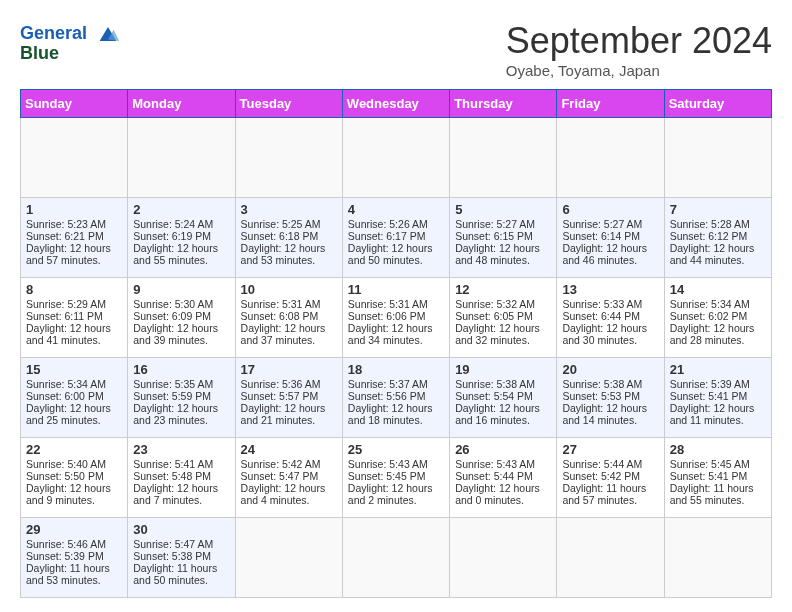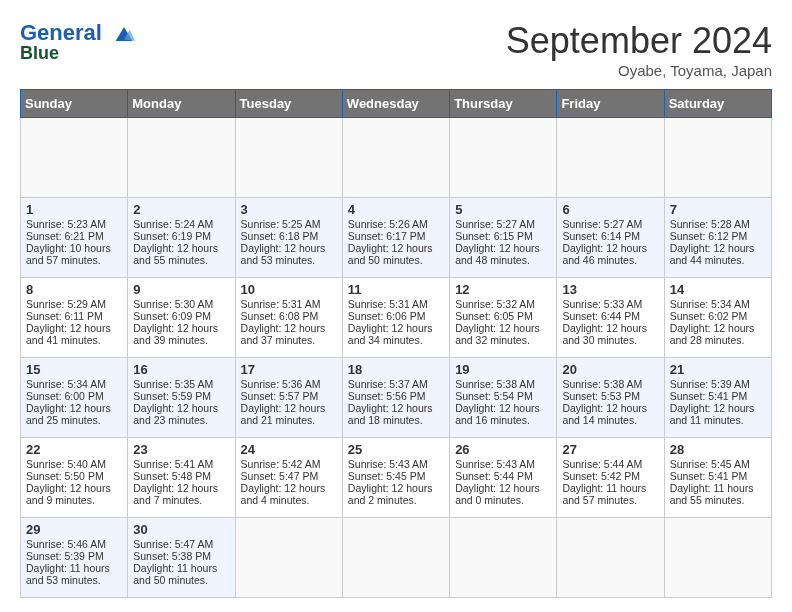--- a/index.html
+++ b/index.html
@@ -14,52 +14,52 @@
       display: flex;
       justify-content: space-between;
       align-items: flex-start;
       margin-bottom: 10px;
     }
     .logo {
       display: flex;
       align-items: center;
     }
     .logo-text {
-      font-size: 22px;
+      font-size: 18px;
       font-weight: bold;
       color: #333;
       line-height: 1.1;
     }
     .logo-text span {
       color: #1a5fb4;
     }
     .logo-icon {
       width: 28px;
       height: 28px;
       margin-left: 2px;
     }
     .title-section {
-      text-align: right;
+      text-align: left;
     }
     .month-title {
       font-size: 36px;
       font-weight: normal;
       color: #333;
     }
     .location {
       font-size: 15px;
       color: #555;
     }
     table {
       width: 100%;
       border-collapse: collapse;
       font-size: 10.5px;
     }
     thead tr th {
-      background-color: #737373;
+      background-color: #d946ef;
       color: #fff;
       padding: 6px 4px;
       text-align: left;
       font-size: 13px;
       font-weight: bold;
       border: 1px solid #1a5fb4;
     }
     tbody tr td {
       border: 1px solid #ccc;
       vertical-align: top;
@@ -124,21 +124,21 @@
   <tr>
         <td class="empty"></td>
         <td class="empty"></td>
         <td class="empty"></td>
         <td class="empty"></td>
         <td class="empty"></td>
         <td class="empty"></td>
         <td class="empty"></td>
       </tr>
       <tr>
-        <td><span class="day-num">1</span><span>Sunrise: 5:23 AM</span><br><span>Sunset: 6:21 PM</span><br><span>Daylight: 10 hours and 57 minutes.</span></td>
+        <td><span class="day-num">1</span><span>Sunrise: 5:23 AM</span><br><span>Sunset: 6:21 PM</span><br><span>Daylight: 12 hours and 57 minutes.</span></td>
         <td><span class="day-num">2</span><span>Sunrise: 5:24 AM</span><br><span>Sunset: 6:19 PM</span><br><span>Daylight: 12 hours and 55 minutes.</span></td>
         <td><span class="day-num">3</span><span>Sunrise: 5:25 AM</span><br><span>Sunset: 6:18 PM</span><br><span>Daylight: 12 hours and 53 minutes.</span></td>
         <td><span class="day-num">4</span><span>Sunrise: 5:26 AM</span><br><span>Sunset: 6:17 PM</span><br><span>Daylight: 12 hours and 50 minutes.</span></td>
         <td><span class="day-num">5</span><span>Sunrise: 5:27 AM</span><br><span>Sunset: 6:15 PM</span><br><span>Daylight: 12 hours and 48 minutes.</span></td>
         <td><span class="day-num">6</span><span>Sunrise: 5:27 AM</span><br><span>Sunset: 6:14 PM</span><br><span>Daylight: 12 hours and 46 minutes.</span></td>
         <td><span class="day-num">7</span><span>Sunrise: 5:28 AM</span><br><span>Sunset: 6:12 PM</span><br><span>Daylight: 12 hours and 44 minutes.</span></td>
       </tr>
       <tr>
         <td><span class="day-num">8</span><span>Sunrise: 5:29 AM</span><br><span>Sunset: 6:11 PM</span><br><span>Daylight: 12 hours and 41 minutes.</span></td>
         <td><span class="day-num">9</span><span>Sunrise: 5:30 AM</span><br><span>Sunset: 6:09 PM</span><br><span>Daylight: 12 hours and 39 minutes.</span></td>

